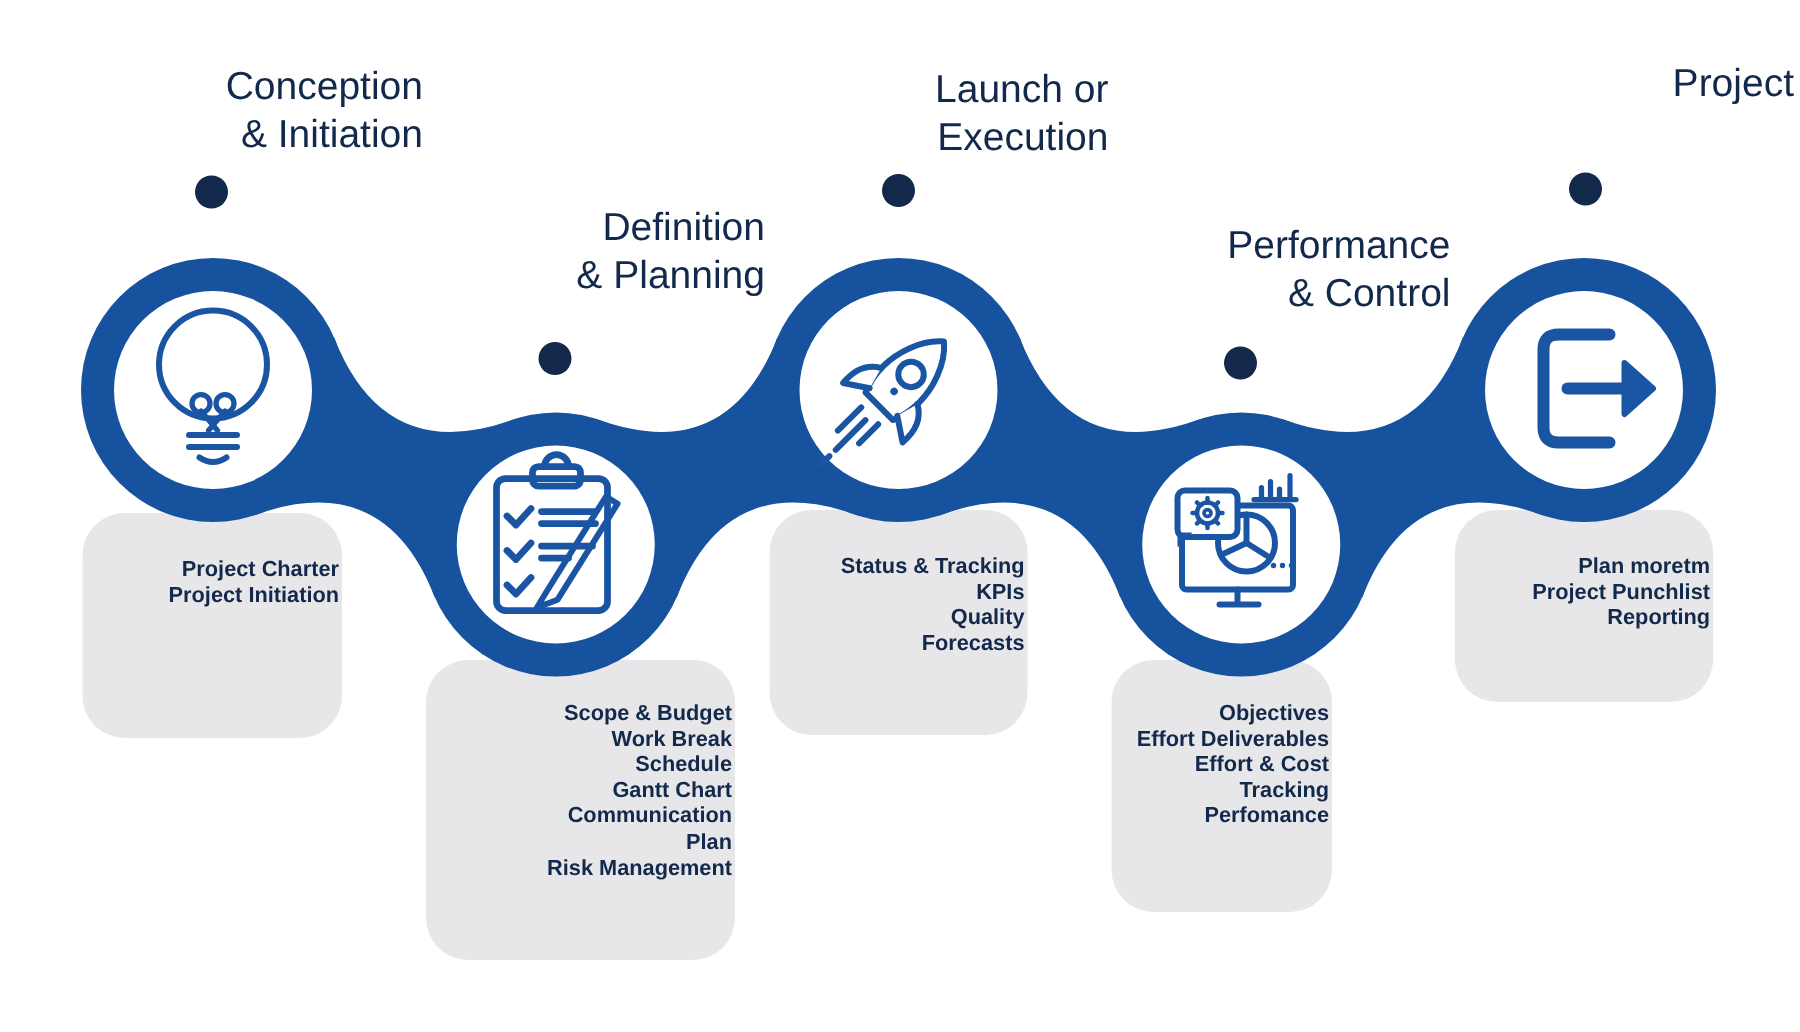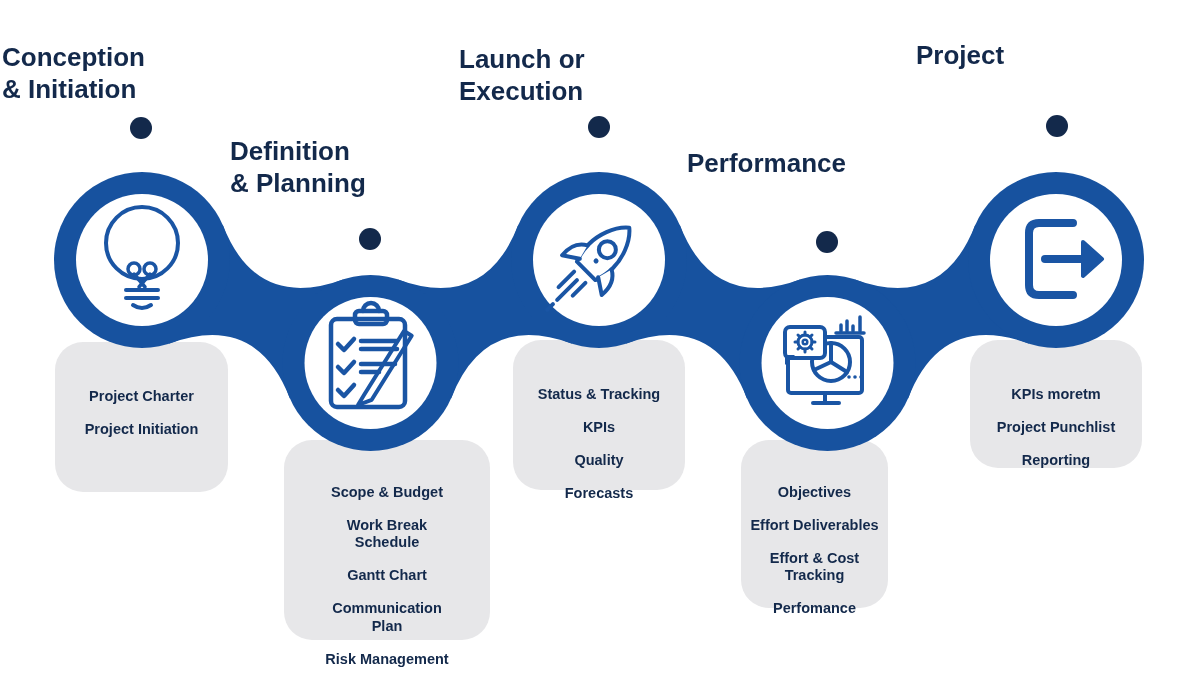--- a/index.html
+++ b/index.html
@@ -9,26 +9,26 @@
   }
   .layer{position:absolute;left:0;top:0;width:1200px;height:688px;}
   .card{
     position:absolute;background:#e7e7e9;border-radius:28px;z-index:0;
     display:flex;flex-direction:column;align-items:center;
     box-sizing:border-box;
   }
   .card-items{width:100%;text-align:center;}
   .card-item{
     color:#13294b;font-weight:700;font-size:14.5px;line-height:1.18;
-    margin:16px 2px;white-space:pre-line;
+    margin:0 2px;white-space:pre-line;text-align:right;
   }
   svg.flow{z-index:1;pointer-events:none;}
   .phase-title{
-    position:absolute;width:280px;text-align:left;z-index:2;
-    color:#13294b;font-weight:700;font-size:26px;line-height:1.22;
+    position:absolute;width:280px;text-align:right;z-index:2;
+    color:#13294b;font-weight:400;font-size:26px;line-height:1.22;
   }
   .title-dot{
     position:absolute;width:22px;height:22px;border-radius:50%;
     background:#13294b;z-index:2;
   }
 </style>
 </head>
 <body>
 
 <div class="canvas">
@@ -66,21 +66,21 @@
       <div class="card-item">Objectives</div>
       <div class="card-item">Effort Deliverables</div>
       <div class="card-item">Effort &amp; Cost
 Tracking</div>
       <div class="card-item">Perfomance</div>
     </div>
   </div>
 
   <div class="card" style="left:970px;top:340px;width:172px;height:128px;padding-top:30px;">
     <div class="card-items">
-      <div class="card-item">KPIs moretm</div>
+      <div class="card-item">Plan moretm</div>
       <div class="card-item">Project Punchlist</div>
       <div class="card-item">Reporting</div>
     </div>
   </div>
 
   <svg class="flow layer" viewBox="0 0 1200 688" xmlns="http://www.w3.org/2000/svg">
     <g fill="#17529f" stroke="none">
       <path d="M 222.6,224.6 Q 256.3,311.5 343.7,279.2 L 289.9,398.4 Q 256.3,311.5 168.8,343.8 Z"></path>
       <path d="M 397.3,279.2 Q 484.8,311.5 518.4,224.6 L 572.2,343.8 Q 484.8,311.5 451.1,398.4 Z"></path>
       <path d="M 679.6,224.6 Q 713.3,311.5 800.7,279.2 L 746.9,398.4 Q 713.3,311.5 625.8,343.8 Z"></path>
@@ -178,20 +178,21 @@
   <div class="phase-title" style="left:230px;top:136px;">
     <div>Definition</div>
     <div>&amp; Planning</div>
   </div>
   <div class="phase-title" style="left:459px;top:44px;">
     <div>Launch or</div>
     <div>Execution</div>
   </div>
   <div class="phase-title" style="left:687px;top:148px;">
     <div>Performance</div>
+    <div>&amp; Control</div>
   </div>
   <div class="phase-title" style="left:916px;top:40px;">
     <div>Project</div>
   </div>
 
   <div class="title-dot" style="left:130px;top:117px;"></div>
   <div class="title-dot" style="left:359px;top:228px;"></div>
   <div class="title-dot" style="left:588px;top:116px;"></div>
   <div class="title-dot" style="left:816px;top:231px;"></div>
   <div class="title-dot" style="left:1046px;top:115px;"></div>

